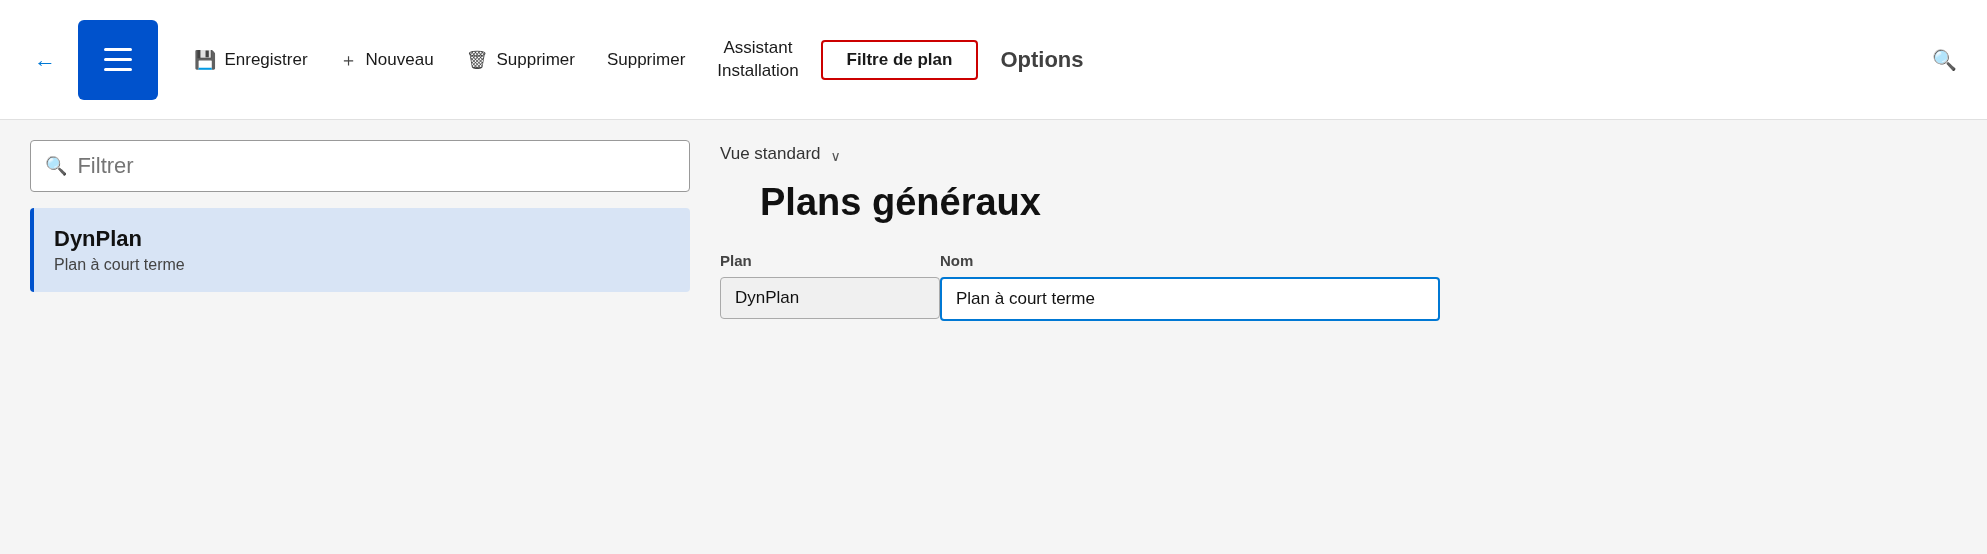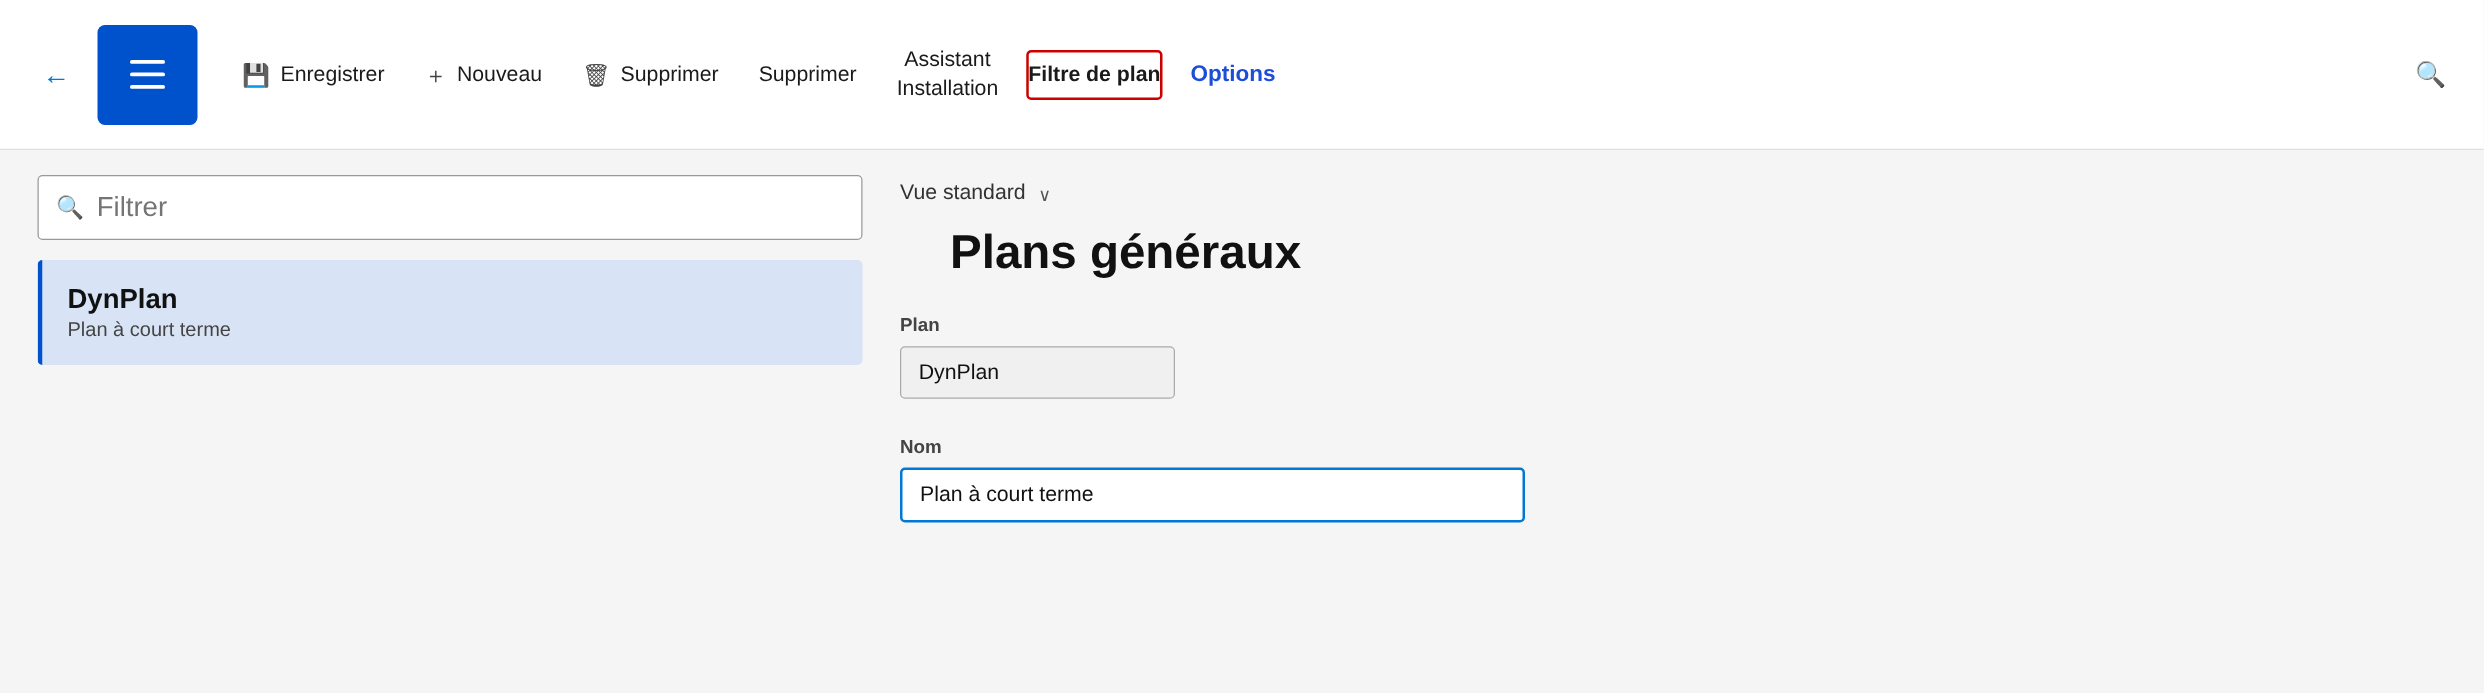--- a/index.html
+++ b/index.html
@@ -91,40 +91,40 @@
       flex-shrink: 0;
       white-space: nowrap;
       line-height: 1.3;
       text-align: right;
     }
 
     .toolbar-filtre {
       display: flex;
       align-items: center;
       justify-content: center;
-      padding: 8px 0;
+      padding: 8px 24px;
       cursor: pointer;
       font-size: 17px;
       font-weight: 600;
       color: #1a1a1a;
       border: 2px solid #cc0000;
       border-radius: 4px;
       flex-shrink: 0;
       white-space: nowrap;
       margin: 0 6px;
     }
 
     .toolbar-options {
       display: flex;
       align-items: center;
       padding: 8px 16px;
       cursor: pointer;
-      font-size: 18px;
+      font-size: 22px;
       font-weight: 700;
-      color: #1d4ed8;
+      color: #404040;
       border-radius: 4px;
       flex-shrink: 0;
     }
 
     .toolbar-spacer { flex: 1; }
 
     .toolbar-search-btn {
       display: flex;
       align-items: center;
       justify-content: center;
@@ -221,22 +221,21 @@
     .page-title {
       font-size: 38px;
       font-weight: 700;
       color: #111;
       line-height: 1.2;
       margin-left: 40px;
     }
 
     .form-row {
       display: flex;
-      flex-direction: column;
-      gap: 30px;
+      flex-direction: row;
       margin-top: 10px;
     }
 
     .form-field {
       display: flex;
       flex-direction: column;
       gap: 8px;
     }
 
     .form-label {

